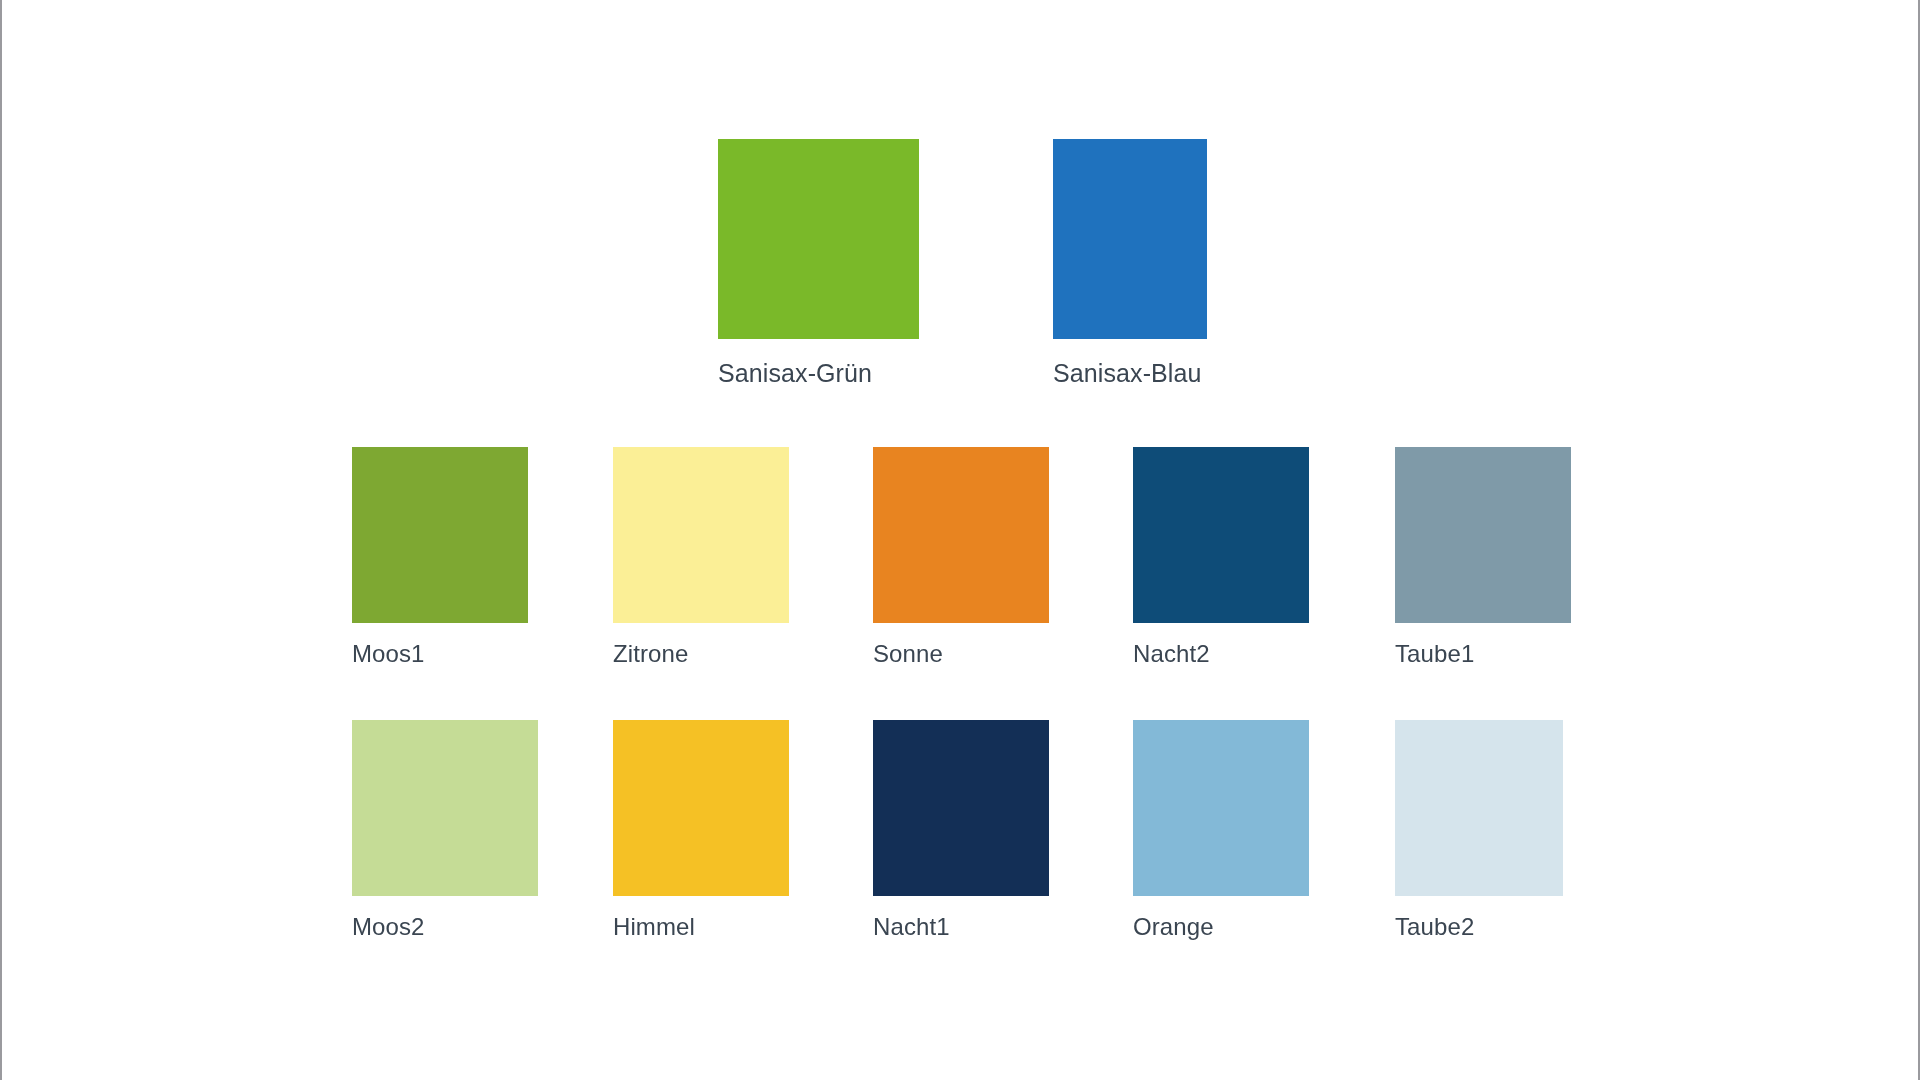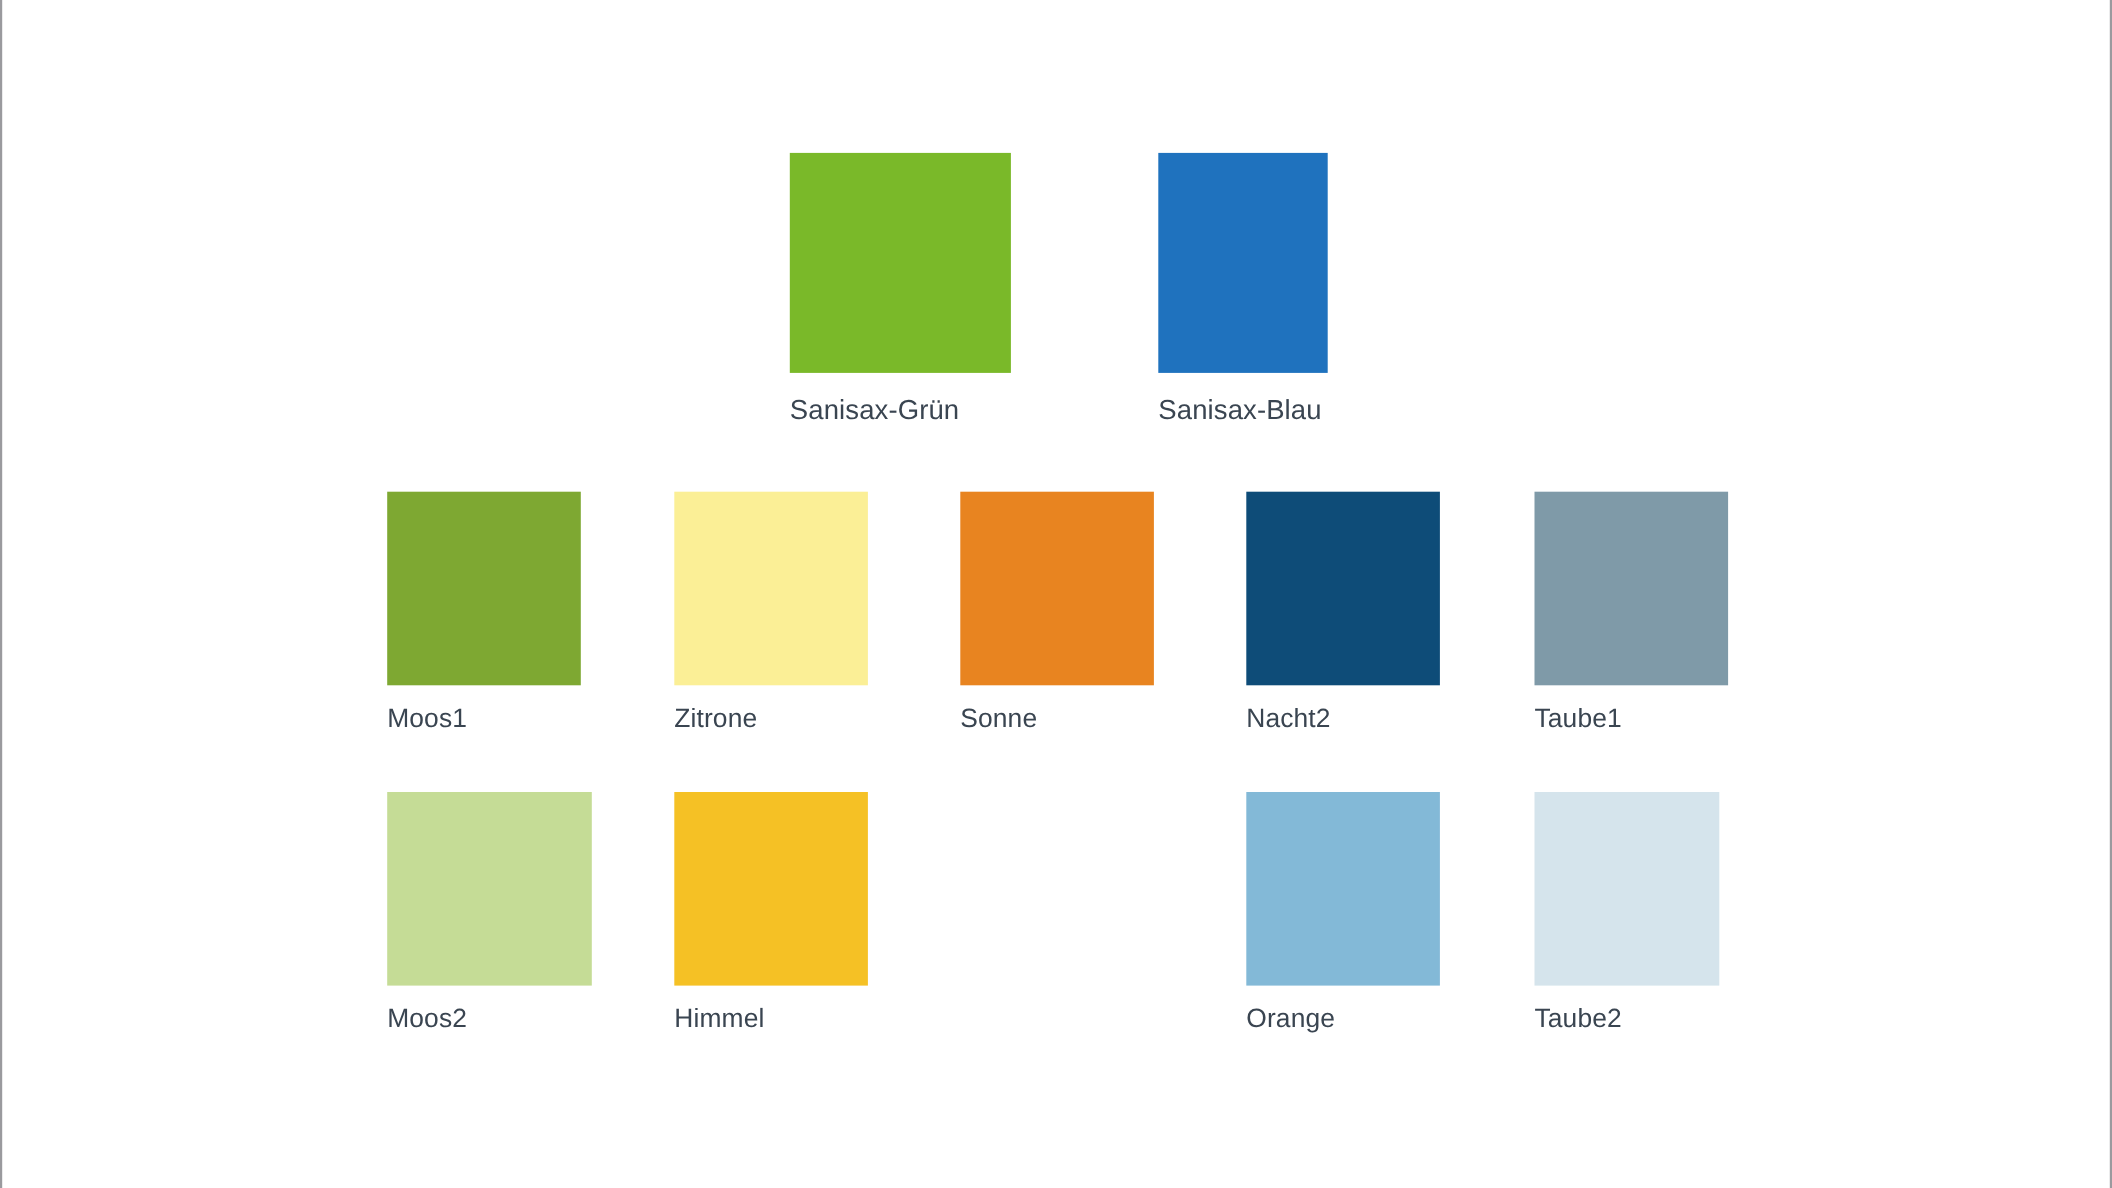--- a/index.html
+++ b/index.html
@@ -109,20 +109,24 @@
   <div class="swatch-card row-secondary" style="left:352px; top:720px; width:186px;">
     <span class="swatch-chip" style="background-color: rgb(197, 220, 150);"></span>
     <span class="swatch-label" style="color: rgb(58, 69, 81);">Moos2</span>
   </div>
 
   <div class="swatch-card row-secondary" style="left:613px; top:720px; width:176px;">
     <span class="swatch-chip" style="background-color: rgb(245, 193, 37);"></span>
     <span class="swatch-label" style="color: rgb(58, 69, 81);">Himmel</span>
   </div>
 
+  <div class="swatch-card row-secondary" style="left:873px; top:720px; width:176px;">
+    <span class="swatch-chip" style="background-color: rgb(19, 47, 86);"></span>
+    <span class="swatch-label" style="color: rgb(58, 69, 81);">Nacht1</span>
+  </div>
 
   <div class="swatch-card row-secondary" style="left:1133px; top:720px; width:176px;">
     <span class="swatch-chip" style="background-color: rgb(131, 185, 215);"></span>
     <span class="swatch-label" style="color: rgb(58, 69, 81);">Orange</span>
   </div>
 
   <div class="swatch-card row-secondary" style="left:1395px; top:720px; width:168px;">
     <span class="swatch-chip" style="background-color: rgb(213, 228, 236);"></span>
     <span class="swatch-label" style="color: rgb(58, 69, 81);">Taube2</span>
   </div>

